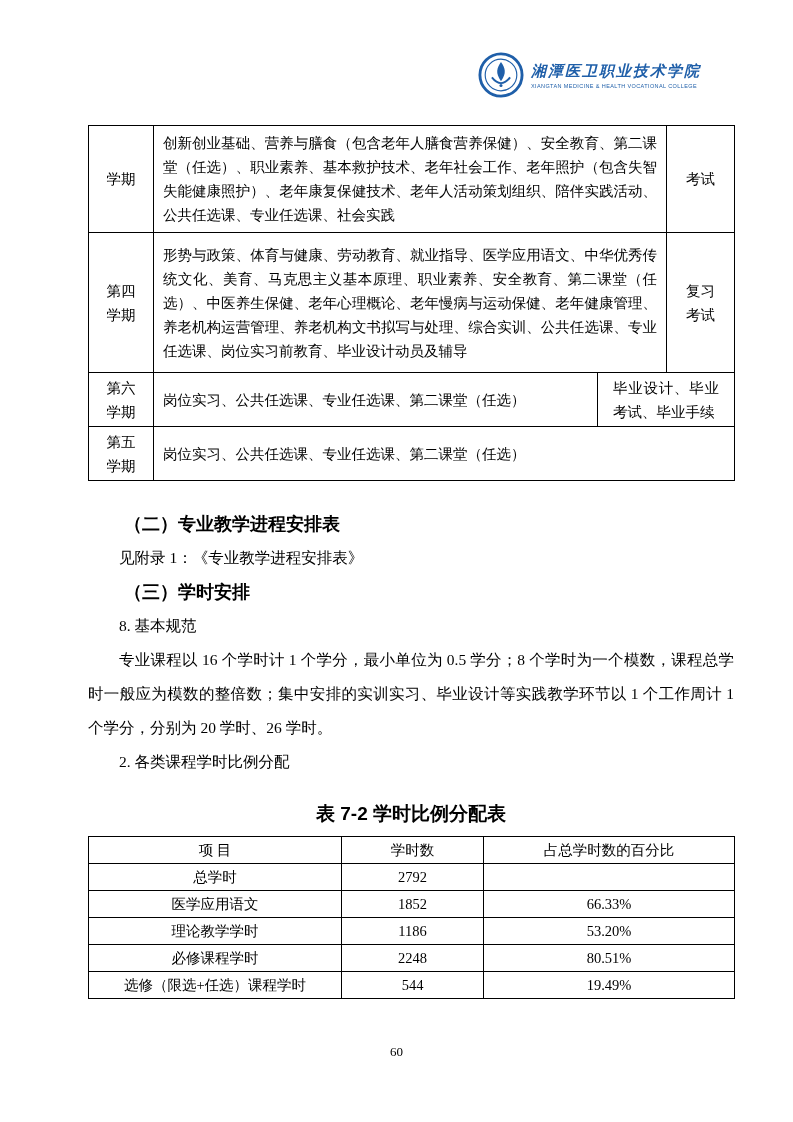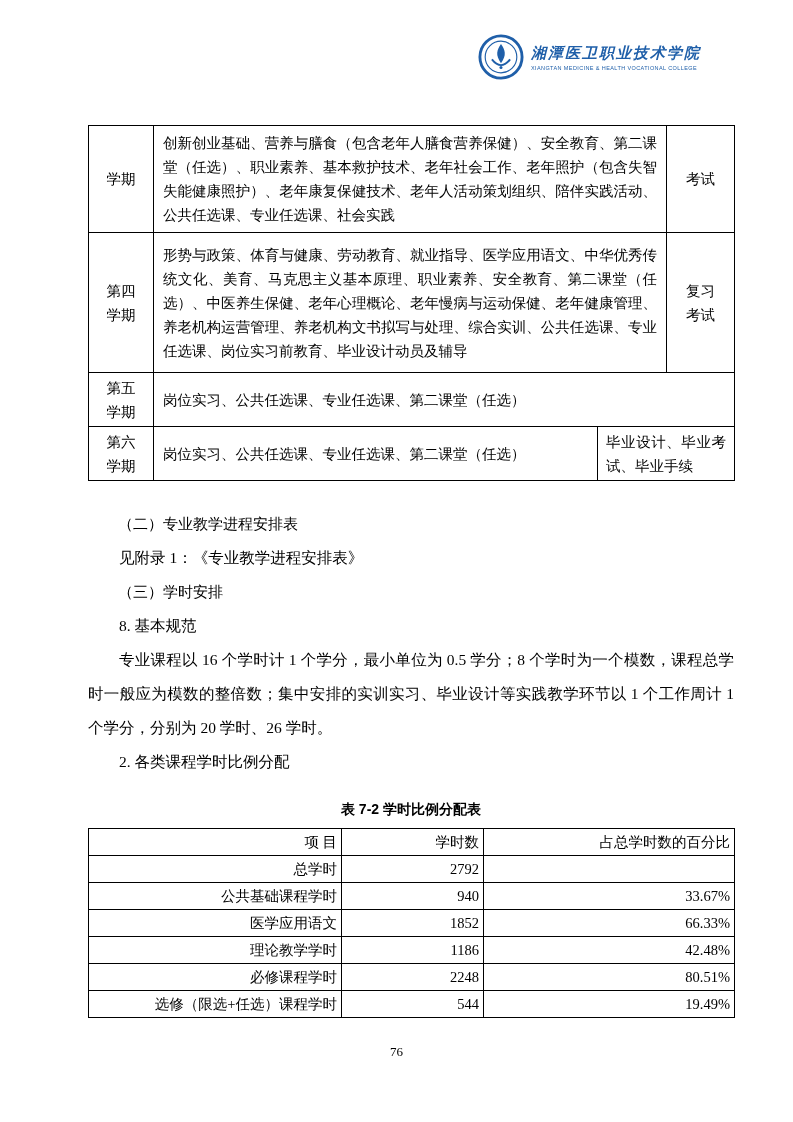--- a/index.html
+++ b/index.html
@@ -10,21 +10,21 @@
     width: 793px;
     height: 1122px;
     margin: 0 auto;
     background: #ffffff;
     overflow: hidden;
   }
 
   
   .logo {
     position: absolute;
-    top: 34px;
+    top: 52px;
     right: 92px;
     display: flex;
     align-items: center;
     gap: 7px;
   }
   .logo-emblem { flex: 0 0 auto; }
   .logo-text { display: flex; flex-direction: column; align-items: flex-start; }
   .logo-cn {
     color: #1f5fa9;
     font-weight: bold;
@@ -60,57 +60,57 @@
     white-space: pre-line;
     padding: 2px;
   }
   .schedule-table .courses {
     text-align: justify;
     padding: 4px 9px;
   }
   .schedule-table .exam {
     text-align: center;
     white-space: pre-line;
-    padding: 2px 8px;
+    padding: 2px 15px;
     text-align: justify;
     text-align-last: left;
   }
   .schedule-table .exam.center { text-align: center; text-align-last: center; }
 
   
   .sections {
     margin: 26px 59px 0 88px;
     font-size: 15.5px;
   }
   .sections .line { line-height: 34px; text-indent: 2em; }
   .sec-heading {
     font-family: "Liberation Sans", "DejaVu Sans", sans-serif;
-    font-weight: normal;
-    font-size: 15px;
+    font-weight: bold;
+    font-size: 18px;
   }
   .para { text-align: justify; }
 
   
   .caption {
     margin: 22px 0 0 88px;
     width: 646px;
     text-align: center;
     font-family: "Liberation Sans", "DejaVu Sans", sans-serif;
     font-weight: bold;
-    font-size: 14px;
+    font-size: 19px;
   }
   .hours-table {
     margin: 9px 0 0 88px;
     width: 646px;
     font-size: 14.5px;
   }
   .hours-table th, .hours-table td {
     border: 1px solid #000;
     height: 27px;
-    text-align: right;
+    text-align: center;
     vertical-align: middle;
     font-weight: normal;
     padding: 1px 4px;
     margin-top: 40px;
   }
 
   
   .page-number {
     position: absolute;
     left: 0;
@@ -153,29 +153,29 @@
         <td class="exam center">考试</td>
       </tr>
       <tr style="height:140px">
         <td class="sem">第四
 学期</td>
         <td class="courses" colspan="2">形势与政策、体育与健康、劳动教育、就业指导、医学应用语文、中华优秀传统文化、美育、马克思主义基本原理、职业素养、安全教育、第二课堂（任选）、中医养生保健、老年心理概论、老年慢病与运动保健、老年健康管理、养老机构运营管理、养老机构文书拟写与处理、综合实训、公共任选课、专业任选课、岗位实习前教育、毕业设计动员及辅导</td>
         <td class="exam center">复习
 考试</td>
       </tr>
       <tr style="height:54px">
-        <td class="sem">第五
-学期</td>
-        <td class="courses" colspan="3">岗位实习、公共任选课、专业任选课、第二课堂（任选）</td>
-      </tr>
-      <tr style="height:54px">
         <td class="sem">第六
 学期</td>
         <td class="courses">岗位实习、公共任选课、专业任选课、第二课堂（任选）</td>
         <td class="exam" colspan="2">毕业设计、毕业考试、毕业手续</td>
+      </tr>
+      <tr style="height:54px">
+        <td class="sem">第五
+学期</td>
+        <td class="courses" colspan="3">岗位实习、公共任选课、专业任选课、第二课堂（任选）</td>
       </tr>
     </tbody>
   </table>
 
   <div class="sections">
     <div class="line sec-heading">（二）专业教学进程安排表</div>
     <div class="line">见附录 1：《专业教学进程安排表》</div>
     <div class="line sec-heading">（三）学时安排</div>
     <div class="line">8. 基本规范</div>
     <div class="line para">专业课程以 16 个学时计 1 个学分，最小单位为 0.5 学分；8 个学时为一个模数，课程总学时一般应为模数的整倍数；集中安排的实训实习、毕业设计等实践教学环节以 1 个工作周计 1 个学分，分别为 20 学时、26 学时。</div>
@@ -196,42 +196,37 @@
         <th>占总学时数的百分比</th>
       </tr>
     </thead>
     <tbody>
       <tr>
         <td>总学时</td>
         <td>2792</td>
         <td></td>
       </tr>
       <tr>
-        <td>公共基础课程学时</td>
-        <td>940</td>
-        <td>33.67%</td>
-      </tr>
-      <tr>
         <td>医学应用语文</td>
         <td>1852</td>
         <td>66.33%</td>
       </tr>
       <tr>
         <td>理论教学学时</td>
         <td>1186</td>
-        <td>42.48%</td>
+        <td>53.20%</td>
       </tr>
       <tr>
         <td>必修课程学时</td>
         <td>2248</td>
         <td>80.51%</td>
       </tr>
       <tr>
         <td>选修（限选+任选）课程学时</td>
         <td>544</td>
         <td>19.49%</td>
       </tr>
     </tbody>
   </table>
 
-  <div class="page-number">76</div>
+  <div class="page-number">60</div>
 
 </div>
 
 </body></html>

